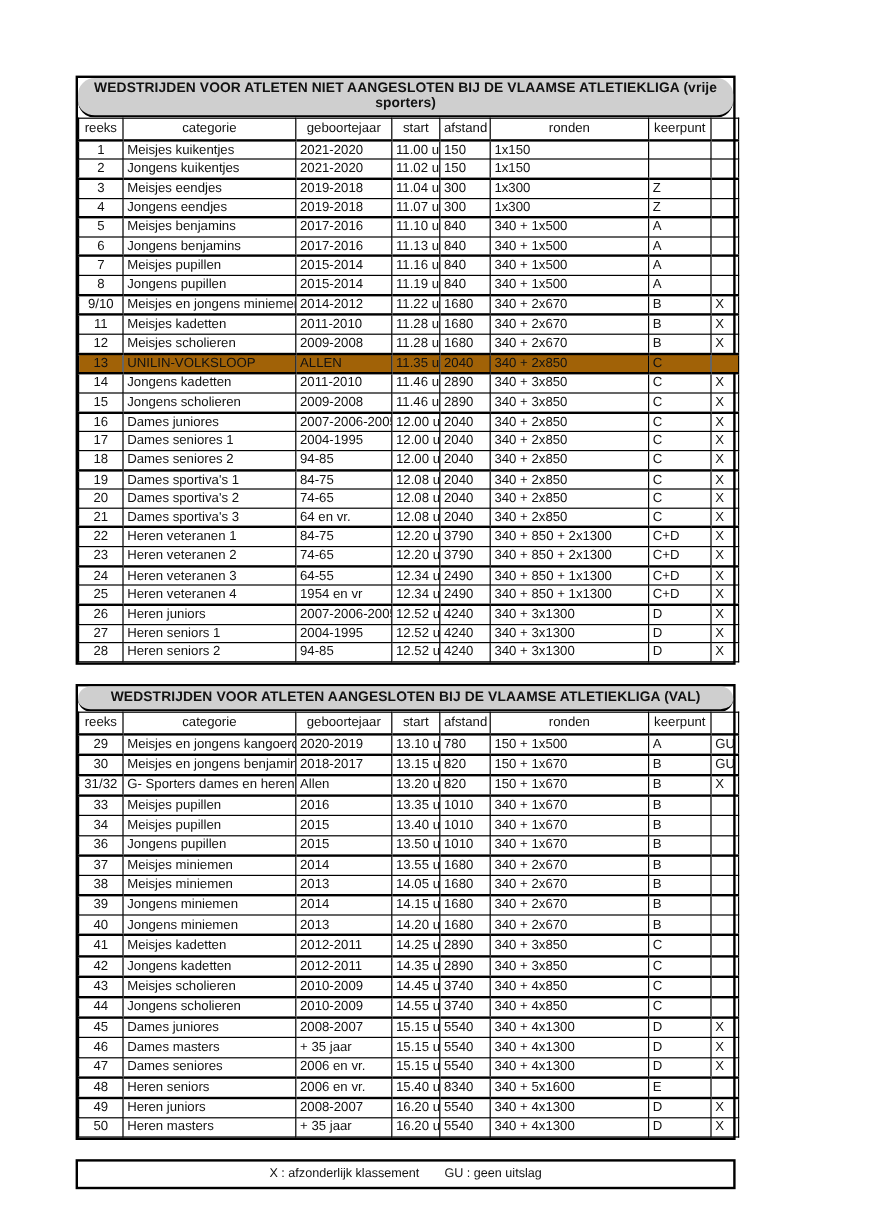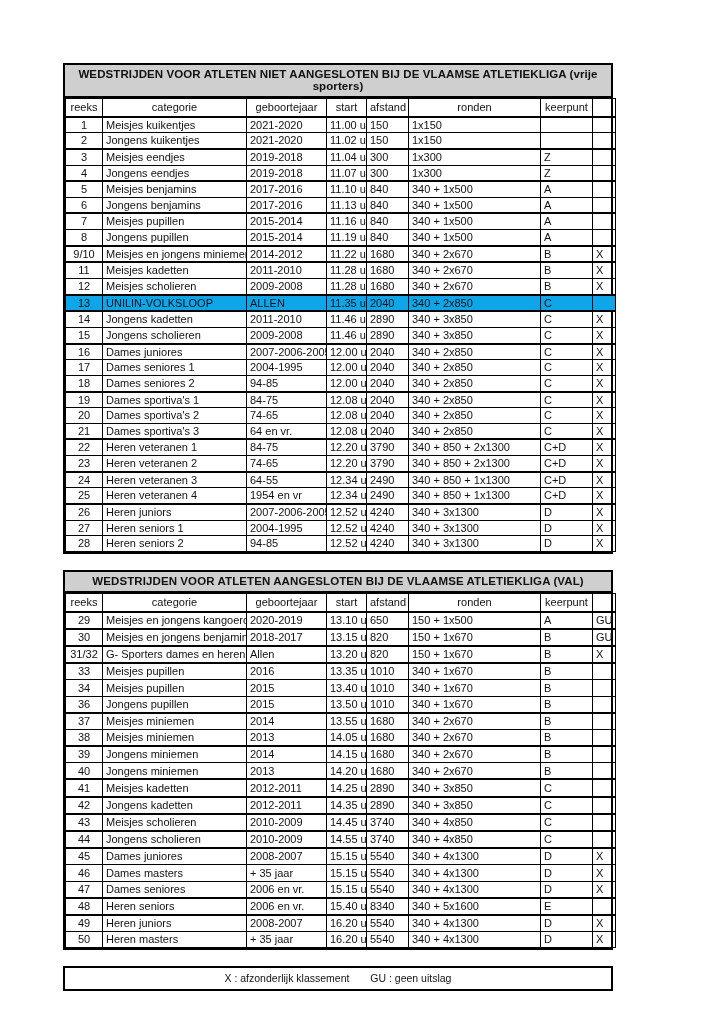--- a/index.html
+++ b/index.html
@@ -20,20 +20,21 @@
   .race-section { margin-bottom: 16px; }
   .race-table-box { border: 2px solid #000; }
   .table-title {
     background: #cfcfcf;
     border-bottom: 2px solid #000;
     text-align: center;
     font-weight: bold;
     font-size: 11.5px;
     padding: 3px 2px 4px 2px;
     letter-spacing: 0.1px;
+    border-radius: 14px;
   }
   table {
     border-collapse: collapse;
     table-layout: fixed;
     width: 100%;
     font-size: 11px;
   }
   th, td {
     border: 1px solid #000;
     padding: 1px 3px;
@@ -43,21 +44,21 @@
   }
   thead th {
     font-weight: normal;
     text-align: center;
     border-bottom: 2px solid #000;
     padding: 2px 3px;
   }
   tbody td { height: 12.2px; }
   .race-section.second tbody td { height: 13.2px; }
   tr.group-start td { border-top: 2px solid #000; }
-  tr.highlight td { background: #0ea5e9; }
+  tr.highlight td { background: #a16207; }
   
   col.col-reeks        { width: 37px; }
   col.col-categorie    { width: 144px; }
   col.col-geboortejaar { width: 80px; }
   col.col-start        { width: 40px; }
   col.col-afstand      { width: 42px; }
   col.col-ronden       { width: 132px; }
   col.col-keerpunt     { width: 52px; }
   col.col-extra        { width: 23px; }
   
@@ -406,21 +407,21 @@
               <th class="col-keerpunt">keerpunt</th>
               <th class="col-extra"></th>
             </tr>
           </thead>
         <tbody>
             <tr class="group-start ">
               <td class="col-reeks">29</td>
               <td class="col-categorie">Meisjes en jongens kangoeroes</td>
               <td class="col-geboortejaar">2020-2019</td>
               <td class="col-start">13.10 u</td>
-              <td class="col-afstand">650</td>
+              <td class="col-afstand">780</td>
               <td class="col-ronden">150 + 1x500</td>
               <td class="col-keerpunt">A</td>
               <td class="col-extra">GU</td>
             </tr>
             <tr class="group-start ">
               <td class="col-reeks">30</td>
               <td class="col-categorie">Meisjes en jongens benjamins</td>
               <td class="col-geboortejaar">2018-2017</td>
               <td class="col-start">13.15 u</td>
               <td class="col-afstand">820</td>

